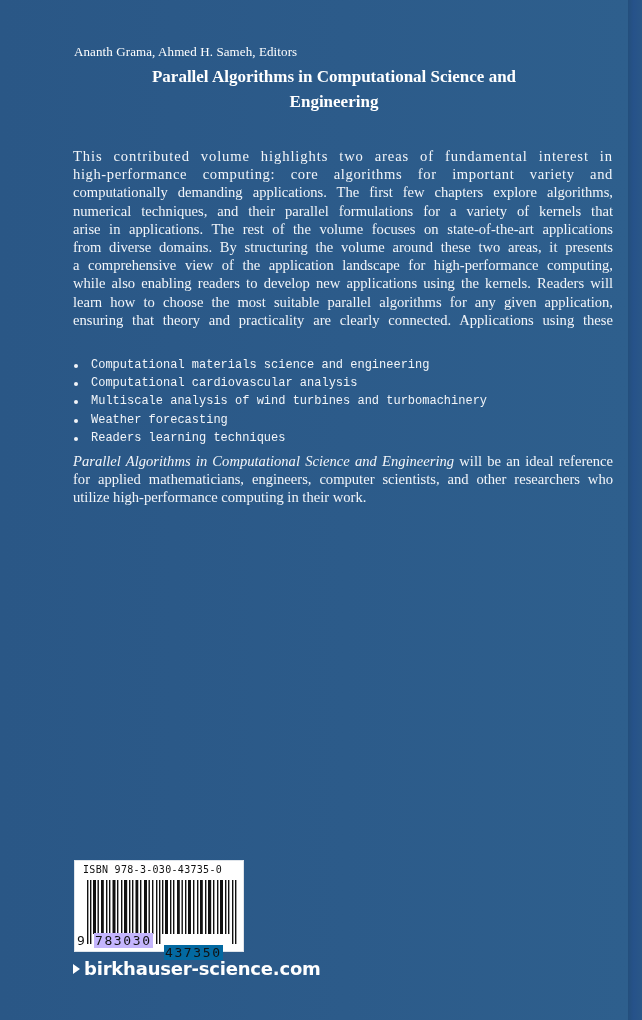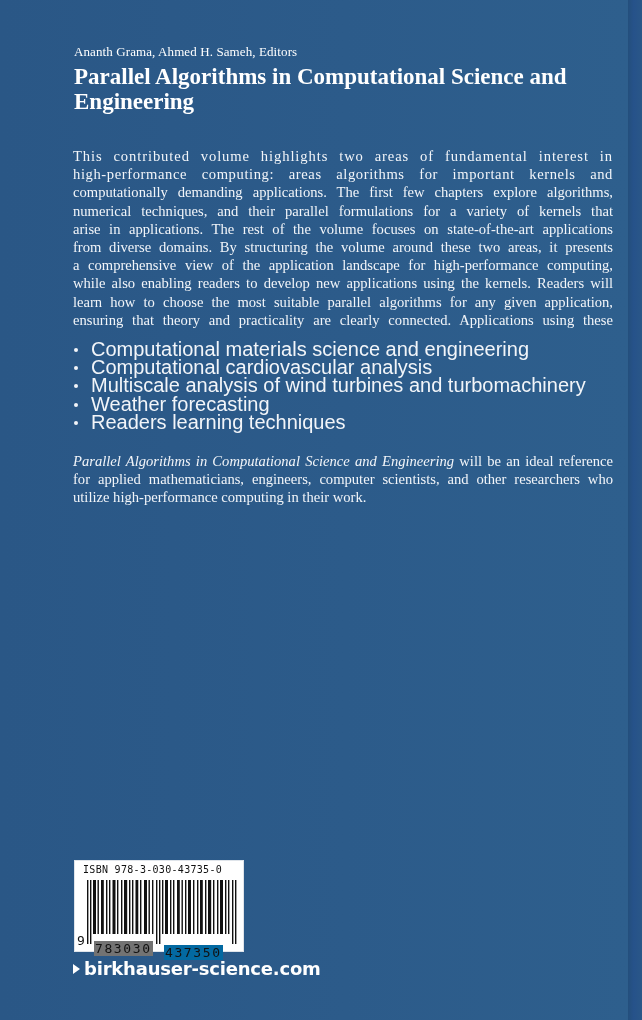--- a/index.html
+++ b/index.html
@@ -36,48 +36,49 @@
       font-size: 13px;
       color: #ffffff;
       letter-spacing: 0.1px;
     }
     .title {
       position: absolute;
       left: 74px; top: 64px;
       width: 520px;
       font-family: "Liberation Serif", serif;
       font-weight: bold;
-      font-size: 23px;
+      font-size: 17px;
       line-height: 25px;
       color: #ffffff;
+      text-align: center;
     }
     .body-text {
       position: absolute;
       left: 73px;
       width: 540px;
       font-family: "Liberation Serif", serif;
       font-size: 14.6px;
       line-height: 18.2px;
       color: #f2f5f9;
       text-align: justify;
     }
     .intro { top: 147px; }
     .intro-line1 { letter-spacing: 0.9px; word-spacing: 1px; }
     .intro-line2 { letter-spacing: 0.6px; word-spacing: 1px; }
     .para-line { display: block; text-align-last: justify; }
     .para-line.last { text-align-last: left; }
     .bullets {
       position: absolute;
       left: 73px;
-      top: 340px;
+      top: 356px;
       margin: 0;
       padding: 0;
       list-style: none;
-      font-family: Liberation Sans, sans-serif;
-      font-size: 20px;
+      font-family: Liberation Mono, monospace;
+      font-size: 12px;
       line-height: 18.2px;
       color: #f2f5f9;
     }
     .bullets li {
       position: relative;
       padding-left: 18px;
     }
     .bullets li .dot {
       position: absolute;
       left: 1px;
@@ -119,21 +120,21 @@
     .barcode-digits {
       position: absolute;
       left: 2px;
       top: 72px;
       font-family: "DejaVu Sans Mono", "Liberation Mono", monospace;
       font-size: 13px;
       color: #111111;
       background: transparent;
     }
     .barcode-digits .first { position: absolute; left: 0; top: 0; }
-    .barcode-digits .group1 { position: absolute; left: 17px; top: 8px; letter-spacing: 1.6px; background: #737373; padding: 0 1px; }
+    .barcode-digits .group1 { position: absolute; left: 17px; top: 0; letter-spacing: 1.6px; background: #c4b5fd; padding: 0 1px; }
     .barcode-digits .group2 { position: absolute; left: 87px; top: 12px; letter-spacing: 1.6px; background: #0369a1; padding: 0 1px; }
 
     .url {
       position: absolute;
       left: 73px;
       top: 958px;
       font-family: "DejaVu Sans", "Liberation Sans", sans-serif;
       font-weight: bold;
       font-size: 18px;
       color: #ffffff;
@@ -159,21 +160,21 @@
 
 <div class="editors">Ananth Grama, Ahmed H. Sameh, Editors</div>
 
 <div class="title">
   <div>Parallel Algorithms in Computational Science and</div>
   <div>Engineering</div>
 </div>
 
 <div class="body-text intro">
   <span class="para-line intro-line1">This contributed volume highlights two areas of fundamental interest in</span>
-  <span class="para-line intro-line2">high-performance computing: areas algorithms for important kernels and</span>
+  <span class="para-line intro-line2">high-performance computing: core algorithms for important variety and</span>
   <span class="para-line">computationally demanding applications. The first few chapters explore algorithms,</span>
   <span class="para-line">numerical techniques, and their parallel formulations for a variety of kernels that</span>
   <span class="para-line">arise in applications. The rest of the volume focuses on state-of-the-art applications</span>
   <span class="para-line">from diverse domains. By structuring the volume around these two areas, it presents</span>
   <span class="para-line">a comprehensive view of the application landscape for high-performance computing,</span>
   <span class="para-line">while also enabling readers to develop new applications using the kernels. Readers will</span>
   <span class="para-line">learn how to choose the most suitable parallel algorithms for any given application,</span>
   <span class="para-line">ensuring that theory and practicality are clearly connected. Applications using these</span>
 </div>
 

